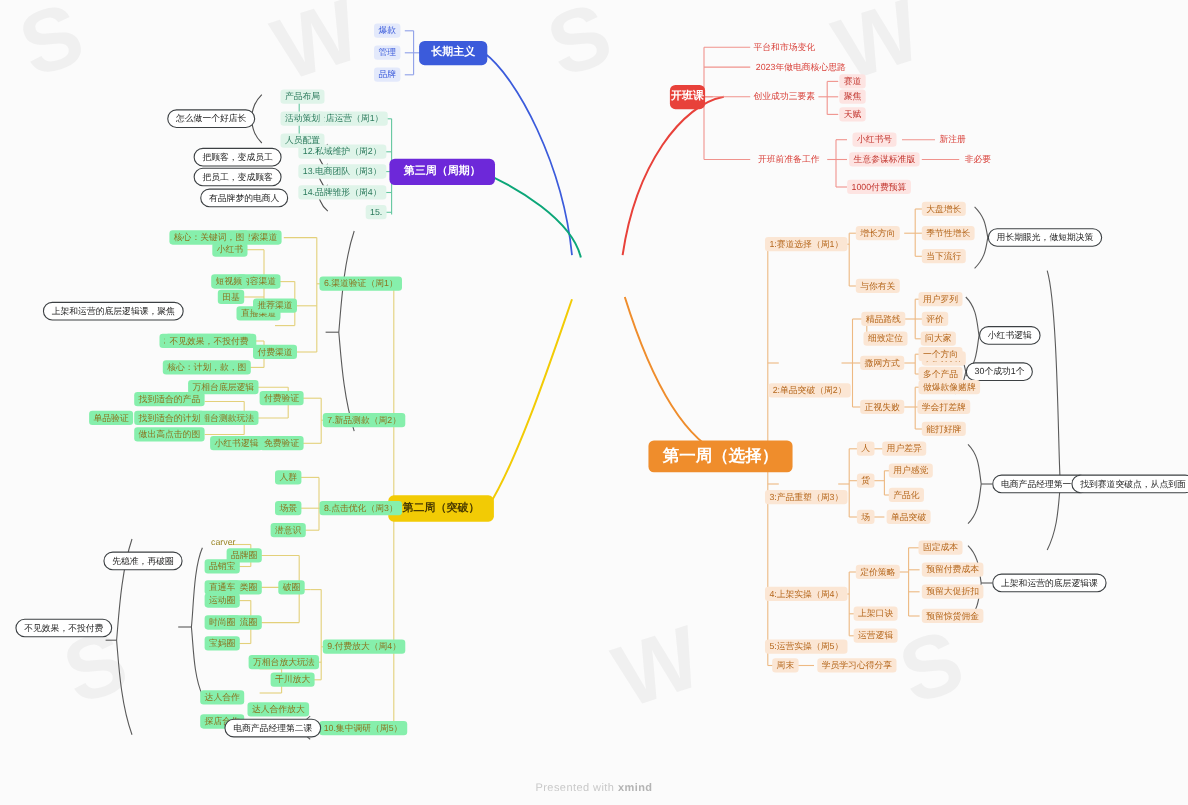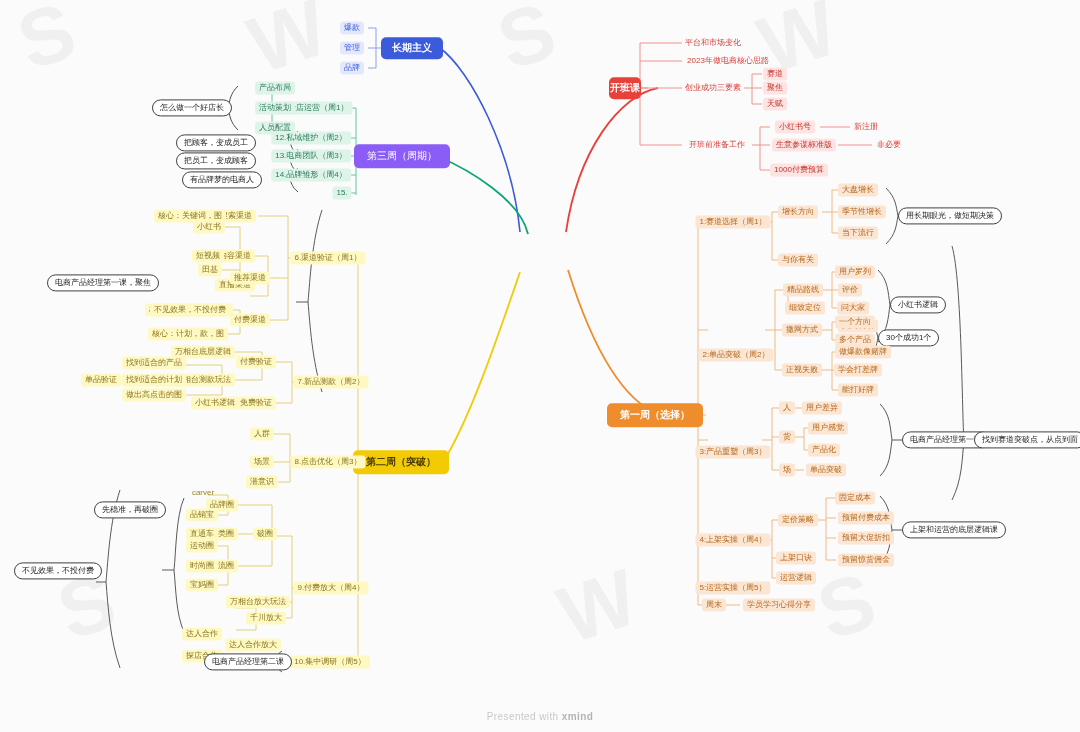--- a/index.html
+++ b/index.html
@@ -28,28 +28,28 @@
     padding:2px 4px;
     transform:translate(-50%,-50%);
     color:#3a3a3a;
   }
   .node.central {
     background:#222a3d; color:#fff; font-size:15px; font-weight:700;
     padding:9px 18px; border-radius:7px; letter-spacing:1px;
     box-shadow:0 2px 6px rgba(0,0,0,.25);
   }
   .node.root-blue   { background:#3b5bdb; color:#fff; font-weight:700; font-size:10px; padding:5px 11px; border-radius:5px; }
-  .node.root-green  { background:#8b5cf6; color:#fff; font-weight:400; font-size:10px; padding:6px 13px; border-radius:5px; }
+  .node.root-green  { background:#6d28d9; color:#fff; font-weight:700; font-size:10px; padding:6px 13px; border-radius:5px; }
   .node.root-yellow { background:#f2cb05; color:#4a3b00; font-weight:700; font-size:10px; padding:6px 13px; border-radius:5px; }
   .node.root-red    { background:#e8413a; color:#fff; font-weight:700; font-size:10px; padding:5px 1px; border-radius:5px; }
-  .node.root-orange { background:#ef8d2c; color:#fff; font-weight:700; font-size:10px; padding:6px 13px; border-radius:5px; }
+  .node.root-orange { background:#ef8d2c; color:#fff; font-weight:700; font-size:15px; padding:6px 13px; border-radius:5px; }
 
   .node.fill-blue   { background:#e3e9fb; color:#3b5bdb; border-radius:3px; }
   .node.fill-green  { background:#dff4e9; color:#2b7a5c; border-radius:3px; }
-  .node.fill-yellow { background:#fef9c3; color:#8a7420; border-radius:3px; }
+  .node.fill-yellow { background:#86efac; color:#8a7420; border-radius:3px; }
   .node.fill-red    { background:#fde4e2; color:#c2352e; border-radius:3px; }
   .node.fill-orange { background:#fbe6d4; color:#b5671c; border-radius:3px; }
   .node.plain-red   { color:#d9413a; }
   .node.plain-yellow{ color:#9a8526; }
 
   .node.boxed {
     border:1px solid #3c4043; border-radius:9px; background:#fff;
     padding:3px 7px; color:#222;
   }
   .footer {
@@ -406,21 +406,21 @@
   <div class="node fill-yellow" style="left:235px; top:256px;">内容渠道</div>
   <div class="node fill-yellow" style="left:209px; top:227px;">小红书</div>
   <div class="node fill-yellow" style="left:208px; top:256px;">短视频</div>
   <div class="node fill-yellow" style="left:210px; top:270px;">田基</div>
   <div class="node fill-yellow" style="left:235px; top:285px;">直播渠道</div>
   <div class="node fill-yellow" style="left:250px; top:278px;">推荐渠道</div>
   <div class="node fill-yellow" style="left:189px; top:310px;">核心点：人群属性，图</div>
   <div class="node fill-yellow" style="left:250px; top:320px;">付费渠道</div>
   <div class="node fill-yellow" style="left:190px; top:310px;">不见效果，不投付费</div>
   <div class="node fill-yellow" style="left:188px; top:334px;">核心：计划，款，图</div>
-  <div class="node boxed" style="left:103px; top:283px;">电商产品经理第一课，聚焦</div>
+  <div class="node boxed" style="left:103px; top:283px;">上架和运营的底层逻辑课，聚焦</div>
 
   <div class="node fill-yellow" style="left:331px; top:382px;">7.新品测款（周2）</div>
   <div class="node fill-yellow" style="left:256px; top:362px;">付费验证</div>
   <div class="node fill-yellow" style="left:203px; top:352px;">万相台底层逻辑</div>
   <div class="node fill-yellow" style="left:203px; top:380px;">万相台测款玩法</div>
   <div class="node fill-yellow" style="left:256px; top:403px;">免费验证</div>
   <div class="node fill-yellow" style="left:215px; top:403px;">小红书逻辑</div>
   <div class="node fill-yellow" style="left:154px; top:363px;">找到适合的产品</div>
   <div class="node fill-yellow" style="left:154px; top:380px;">找到适合的计划</div>
   <div class="node fill-yellow" style="left:154px; top:395px;">做出高点击的图</div>

